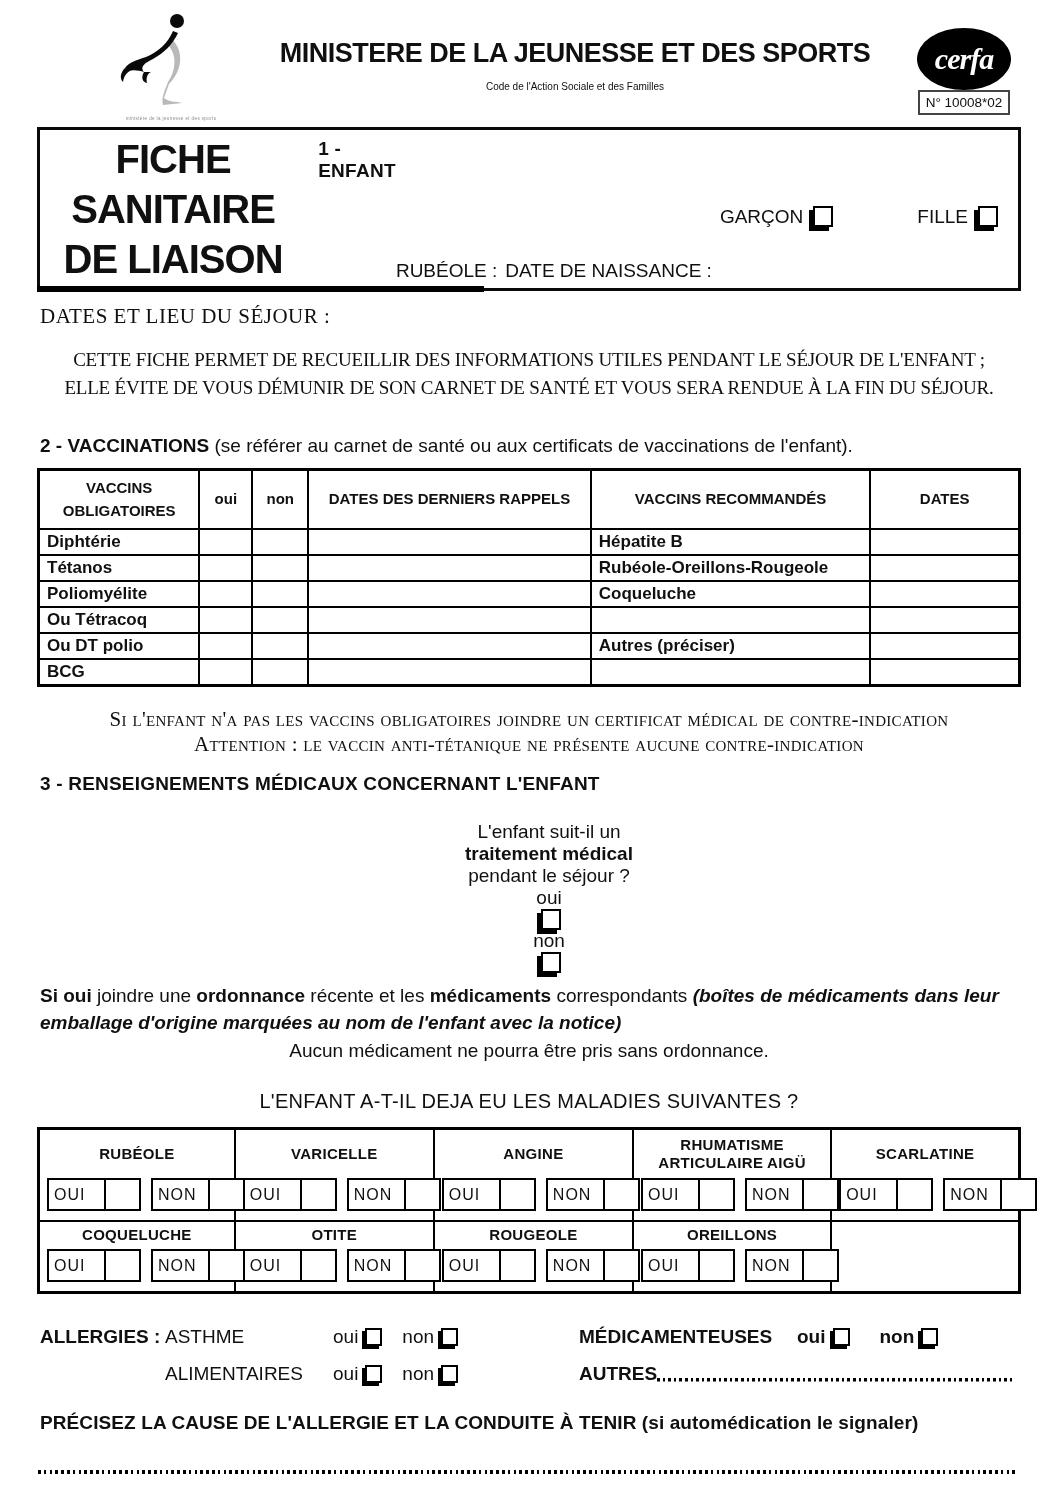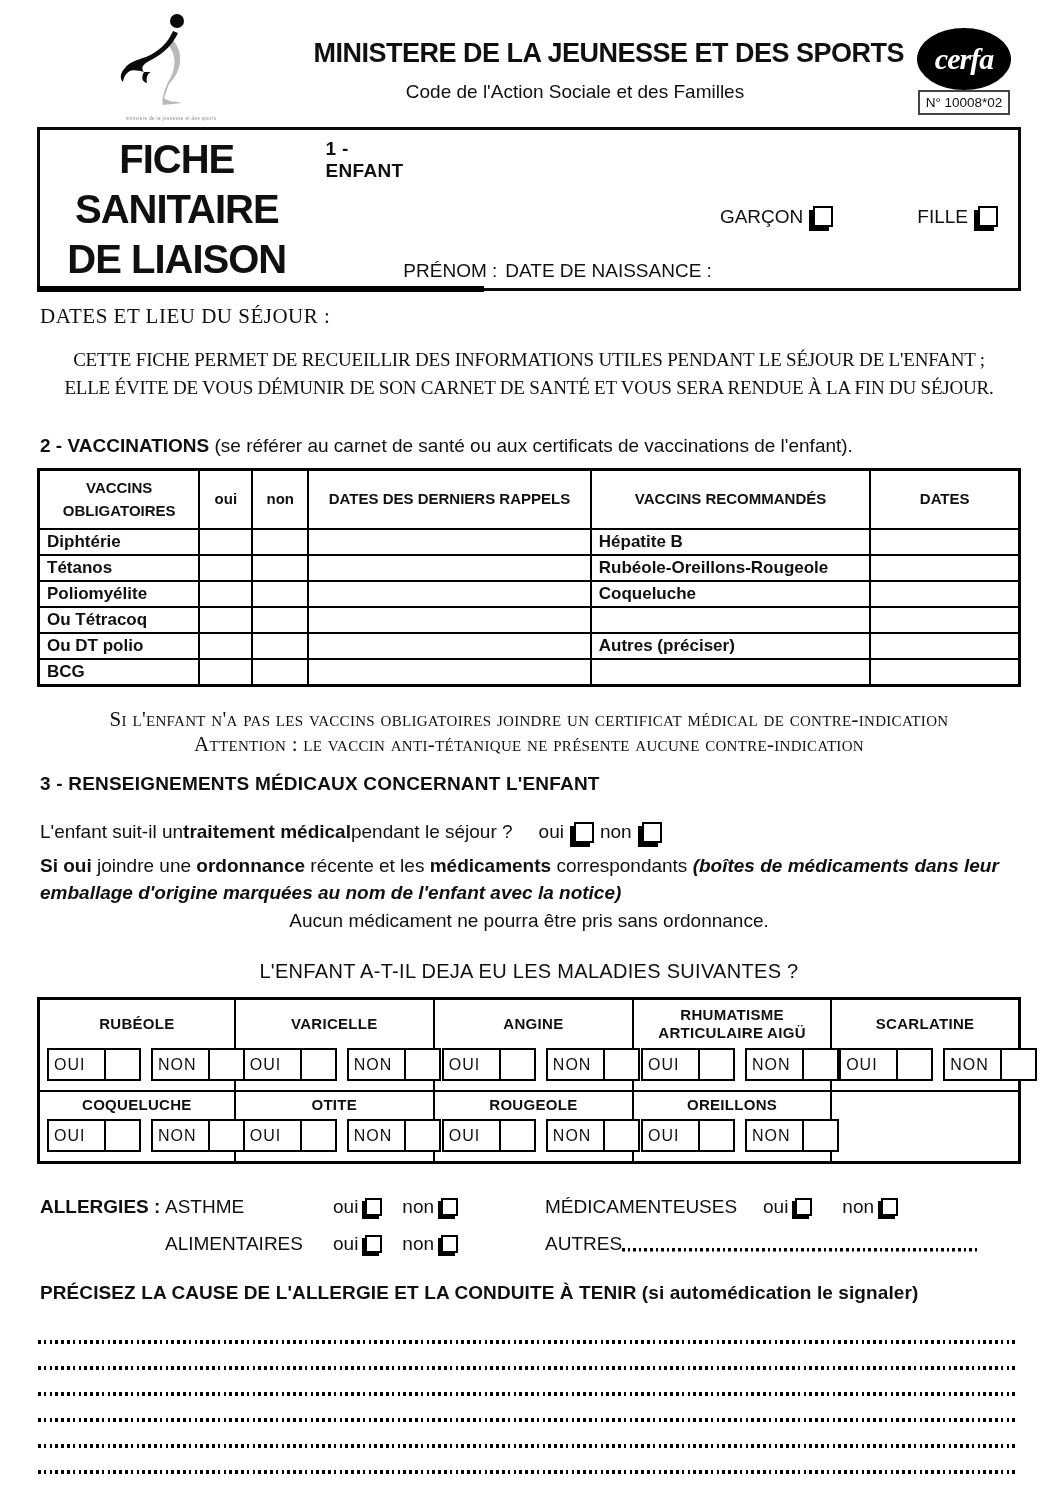--- a/index.html
+++ b/index.html
@@ -6,22 +6,22 @@
   .page {
     position:relative; width:1058px; height:1495px; margin:0 auto;
     background:#fff; color:#101010; overflow:hidden;
     font-family:"Liberation Sans", sans-serif;
   }
   
   .top { display:flex; align-items:flex-start; padding:10px 34px 0 96px; }
   .logo-wrap { width:150px; flex:0 0 auto; text-align:center; }
   .logo-caption { font-size:4.5px; color:#8a8a8a; letter-spacing:.4px; margin-top:2px; white-space:nowrap; overflow:hidden; }
   .top-center { flex:1; text-align:center; padding-top:28px; }
-  .ministry { font-size:27px; font-weight:700; letter-spacing:-.5px;text-align:right; }
-  .code { font-size:19px; margin-top:12px; }
+  .ministry { font-size:27px; font-weight:700; letter-spacing:-.5px; }
+  .code { font-size:10px; margin-top:12px; }
   .top-right { width:120px; flex:0 0 auto; text-align:center; padding-top:18px; }
   .cerfa-ellipse {
     width:94px; height:62px; background:#000; border-radius:50%;
     display:flex; align-items:center; justify-content:center; margin:0 auto;
   }
   .cerfa-ellipse span {
     color:#fff; font-family:"Liberation Serif", serif; font-style:italic;
     font-weight:700; font-size:30px; letter-spacing:-1px;
   }
   .formno { border:2px solid #444; font-size:13.5px; padding:3px 6px; display:inline-block; background:#fff; }
@@ -62,21 +62,21 @@
   table.vacc th, table.vacc td { border:2px solid #000; }
   table.vacc th { font-size:15px; font-weight:800; text-align:center; padding:6px 2px; line-height:1.5; }
   table.vacc td { height:24px; font-size:17px; padding:0 0 0 7px; }
   td.vname { font-weight:600; }
   td.vblank { padding:0; }
 
   .sc-note { text-align:center; font-family:"Liberation Serif", serif; font-variant:small-caps; font-size:21px; letter-spacing:.3px; }
   .sc-note.first { margin-top:20px; }
 
   
-  .treat-row { margin:26px 0 0 40px; font-size:19px; display:flex; align-items:center; }
+  .treat-row { margin:26px 0 0 40px; font-size:19px; display:flex; align-items:center;flex-direction:column; }
   .treat-row .gap { width:26px; }
   .sioui { margin:10px 40px 0 40px; font-size:19px; line-height:1.4; }
   .sioui .bi { font-weight:800; font-style:italic; }
   .aucun { margin-top:4px; text-align:center; font-size:19px; }
 
   .mal-q { margin-top:28px; text-align:center; font-size:20px; letter-spacing:.3px; }
 
   
   table.mal { border-collapse:collapse; margin:14px 37px 0 37px; width:984px; table-layout:fixed; border:3px solid #000; }
   table.mal td { border:2px solid #000; vertical-align:top; padding:0; }
@@ -87,21 +87,21 @@
   .onl { display:flex; align-items:center; padding-left:5px; width:50px; font-size:16px; letter-spacing:1px; border-right:2px solid #000; }
   .onb { width:33px; }
 
   
   .alg { margin:24px 40px 0 40px; font-size:19px; }
   .alg-row { display:flex; align-items:center; height:37px; }
   .alg-title { width:125px; font-weight:800; }
   .alg-name { width:168px; }
   .ouinon { display:flex; align-items:center; width:150px; }
   .ouinon .nonlbl { margin-left:16px; }
-  .alg-right { margin-left:62px; display:flex; align-items:center; flex:1; }
+  .alg-right { margin-left:96px; display:flex; align-items:center; flex:1;font-weight:bold; }
   .alg-rname { width:218px; }
   .leader { flex:1; max-width:358px; height:16px;
     background:repeating-linear-gradient(90deg,#000 0 2.6px,transparent 2.6px 5.6px) 0 100%/100% 3.5px no-repeat; }
 
   .precisez { margin:20px 0 0 40px; font-size:19px; font-weight:800; letter-spacing:.1px; }
 
   .wlines { margin:14px 40px 0 38px; }
   .wline { height:26px;
     background:repeating-linear-gradient(90deg,#000 0 2.6px,transparent 2.6px 5.8px) 0 100%/100% 4px no-repeat; }
 </style>
@@ -137,21 +137,21 @@
     <div class="titlebox-thick"></div>
     <div class="titlebox-left">
       <div class="big-title">
         <span>FICHE SANITAIRE</span><br>
         <span>DE LIAISON</span>
       </div>
     </div>
     <div class="titlebox-right">
       <div class="enfant-heading">1 - ENFANT</div>
       <div class="field-row">
-        <span class="flabel">PRÉNOM :</span>
+        <span class="flabel">RUBÉOLE :</span>
         <span class="fline"></span>
       </div>
       <div class="field-row">
         <span class="flabel">DATE DE NAISSANCE :</span>
         <span class="fline"></span>
       </div>
       <div class="sex-row">
         <span>GARÇON</span>
         <span class="cb"></span>
         <span style="width:78px"></span>

